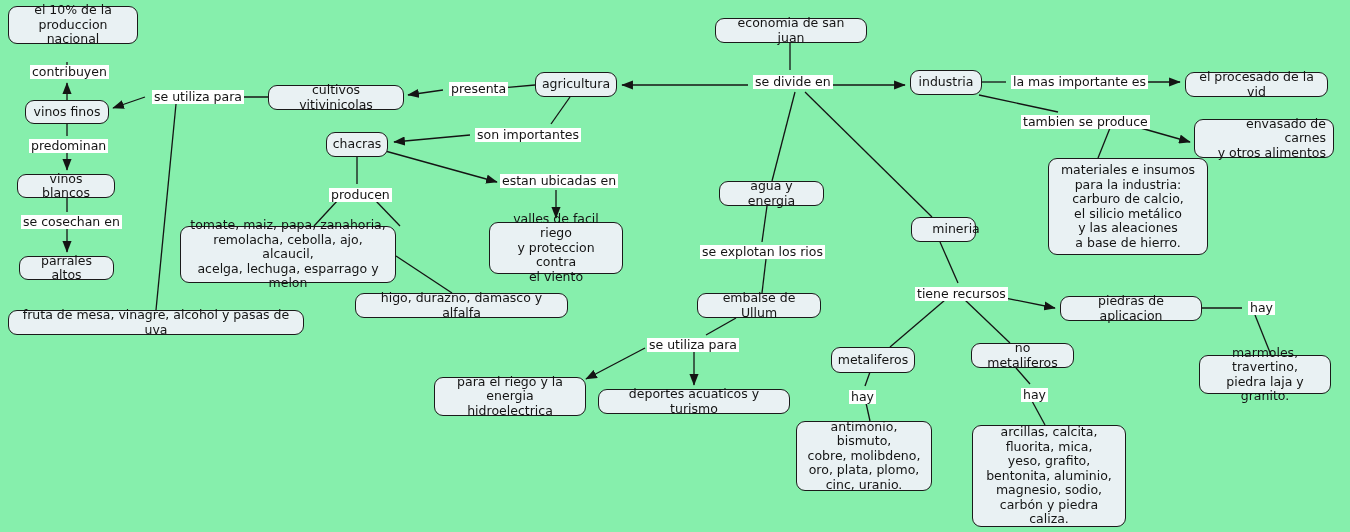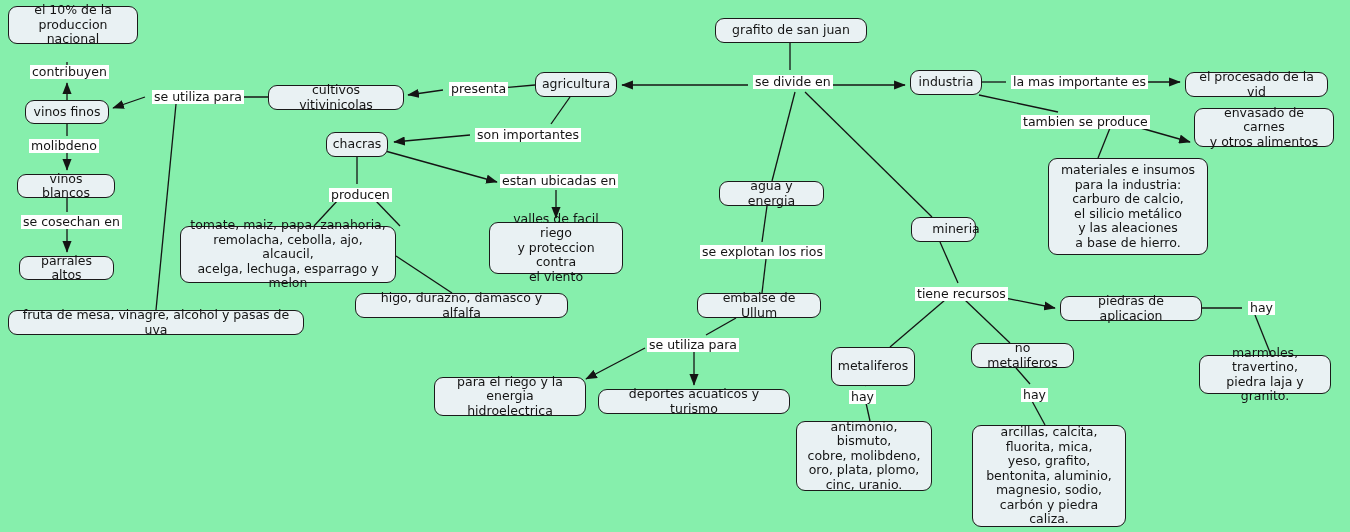--- a/index.html
+++ b/index.html
@@ -122,57 +122,57 @@
       <div class="node" style="left: 268px; top: 85px; width: 136px; height: 25px;">cultivos vitivinicolas</div>
       <div class="node" style="left: 535px; top: 72px; width: 82px; height: 25px;">agricultura</div>
       <div class="node" style="left: 326px; top: 132px; width: 62px; height: 25px;">chacras</div>
       <div class="node" style="left: 180px; top: 226px; width: 216px; height: 57px;">tomate, maiz, papa, zanahoria,
 remolacha, cebolla, ajo, alcaucil,
 acelga, lechuga, esparrago y melon</div>
       <div class="node" style="left: 355px; top: 293px; width: 213px; height: 25px;">higo, durazno, damasco y alfalfa</div>
       <div class="node" style="left: 489px; top: 222px; width: 134px; height: 52px;">valles de facil riego
 y proteccion contra
 el viento</div>
-      <div class="node" style="left: 715px; top: 18px; width: 152px; height: 25px;">grafito de san juan</div>
+      <div class="node" style="left: 715px; top: 18px; width: 152px; height: 25px;">economia de san juan</div>
       <div class="node" style="left: 910px; top: 70px; width: 72px; height: 25px;">industria</div>
       <div class="node" style="left: 1185px; top: 72px; width: 143px; height: 25px;">el procesado de la vid</div>
-      <div class="node" style="left: 1194px; top: 108px; width: 140px; height: 39px;">envasado de carnes
+      <div class="node" style="left: 1194px; top: 119px; width: 140px; height: 39px; text-align: right;">envasado de carnes
 y otros alimentos</div>
       <div class="node" style="left: 1048px; top: 158px; width: 160px; height: 97px;">materiales e insumos
 para la industria:
 carburo de calcio,
 el silicio metálico
 y las aleaciones
 a base de hierro.</div>
       <div class="node" style="left: 719px; top: 181px; width: 105px; height: 25px;">agua y energia</div>
       <div class="node" style="left: 697px; top: 293px; width: 124px; height: 25px;">embalse de Ullum</div>
       <div class="node" style="left: 434px; top: 377px; width: 152px; height: 39px;">para el riego y la
 energia hidroelectrica</div>
       <div class="node" style="left: 598px; top: 389px; width: 192px; height: 25px;">deportes acuaticos y turismo</div>
       <div class="node" style="left: 911px; top: 217px; width: 65px; height: 25px; padding-left: 32px;">mineria</div>
-      <div class="node" style="left: 831px; top: 347px; width: 84px; height: 39px;">metaliferos</div>
+      <div class="node" style="left: 831px; top: 347px; width: 84px; height: 26px;">metaliferos</div>
       <div class="node" style="left: 971px; top: 343px; width: 103px; height: 25px;">no metaliferos</div>
       <div class="node" style="left: 1060px; top: 296px; width: 142px; height: 25px;">piedras de aplicacion</div>
       <div class="node" style="left: 796px; top: 421px; width: 136px; height: 70px;">antimonio, bismuto,
 cobre, molibdeno,
 oro, plata, plomo,
 cinc, uranio.</div>
       <div class="node" style="left: 972px; top: 425px; width: 154px; height: 102px;">arcillas, calcita,
 fluorita, mica,
 yeso, grafito,
 bentonita, aluminio,
 magnesio, sodio,
 carbón y piedra caliza.</div>
       <div class="node" style="left: 1199px; top: 355px; width: 132px; height: 39px;">marmoles, travertino,
 piedra laja y granito.</div>
     </div>
   <div id="label-layer">
       <div class="link-label" style="left: 30px; top: 65px;">contribuyen</div>
       <div class="link-label" style="left: 152px; top: 90px;">se utiliza para</div>
-      <div class="link-label" style="left: 29px; top: 139px;">molibdeno</div>
+      <div class="link-label" style="left: 29px; top: 139px;">predominan</div>
       <div class="link-label" style="left: 21px; top: 215px;">se cosechan en</div>
       <div class="link-label" style="left: 449px; top: 82px;">presenta</div>
       <div class="link-label" style="left: 475px; top: 128px; text-align: center;">son importantes</div>
       <div class="link-label" style="left: 329px; top: 188px;">producen</div>
       <div class="link-label" style="left: 500px; top: 174px;">estan ubicadas en</div>
       <div class="link-label" style="left: 753px; top: 75px;">se divide en</div>
       <div class="link-label" style="left: 1011px; top: 75px;">la mas importante es</div>
       <div class="link-label" style="left: 1021px; top: 115px;">tambien se produce</div>
       <div class="link-label" style="left: 700px; top: 245px;">se explotan los rios</div>
       <div class="link-label" style="left: 647px; top: 338px;">se utiliza para</div>

